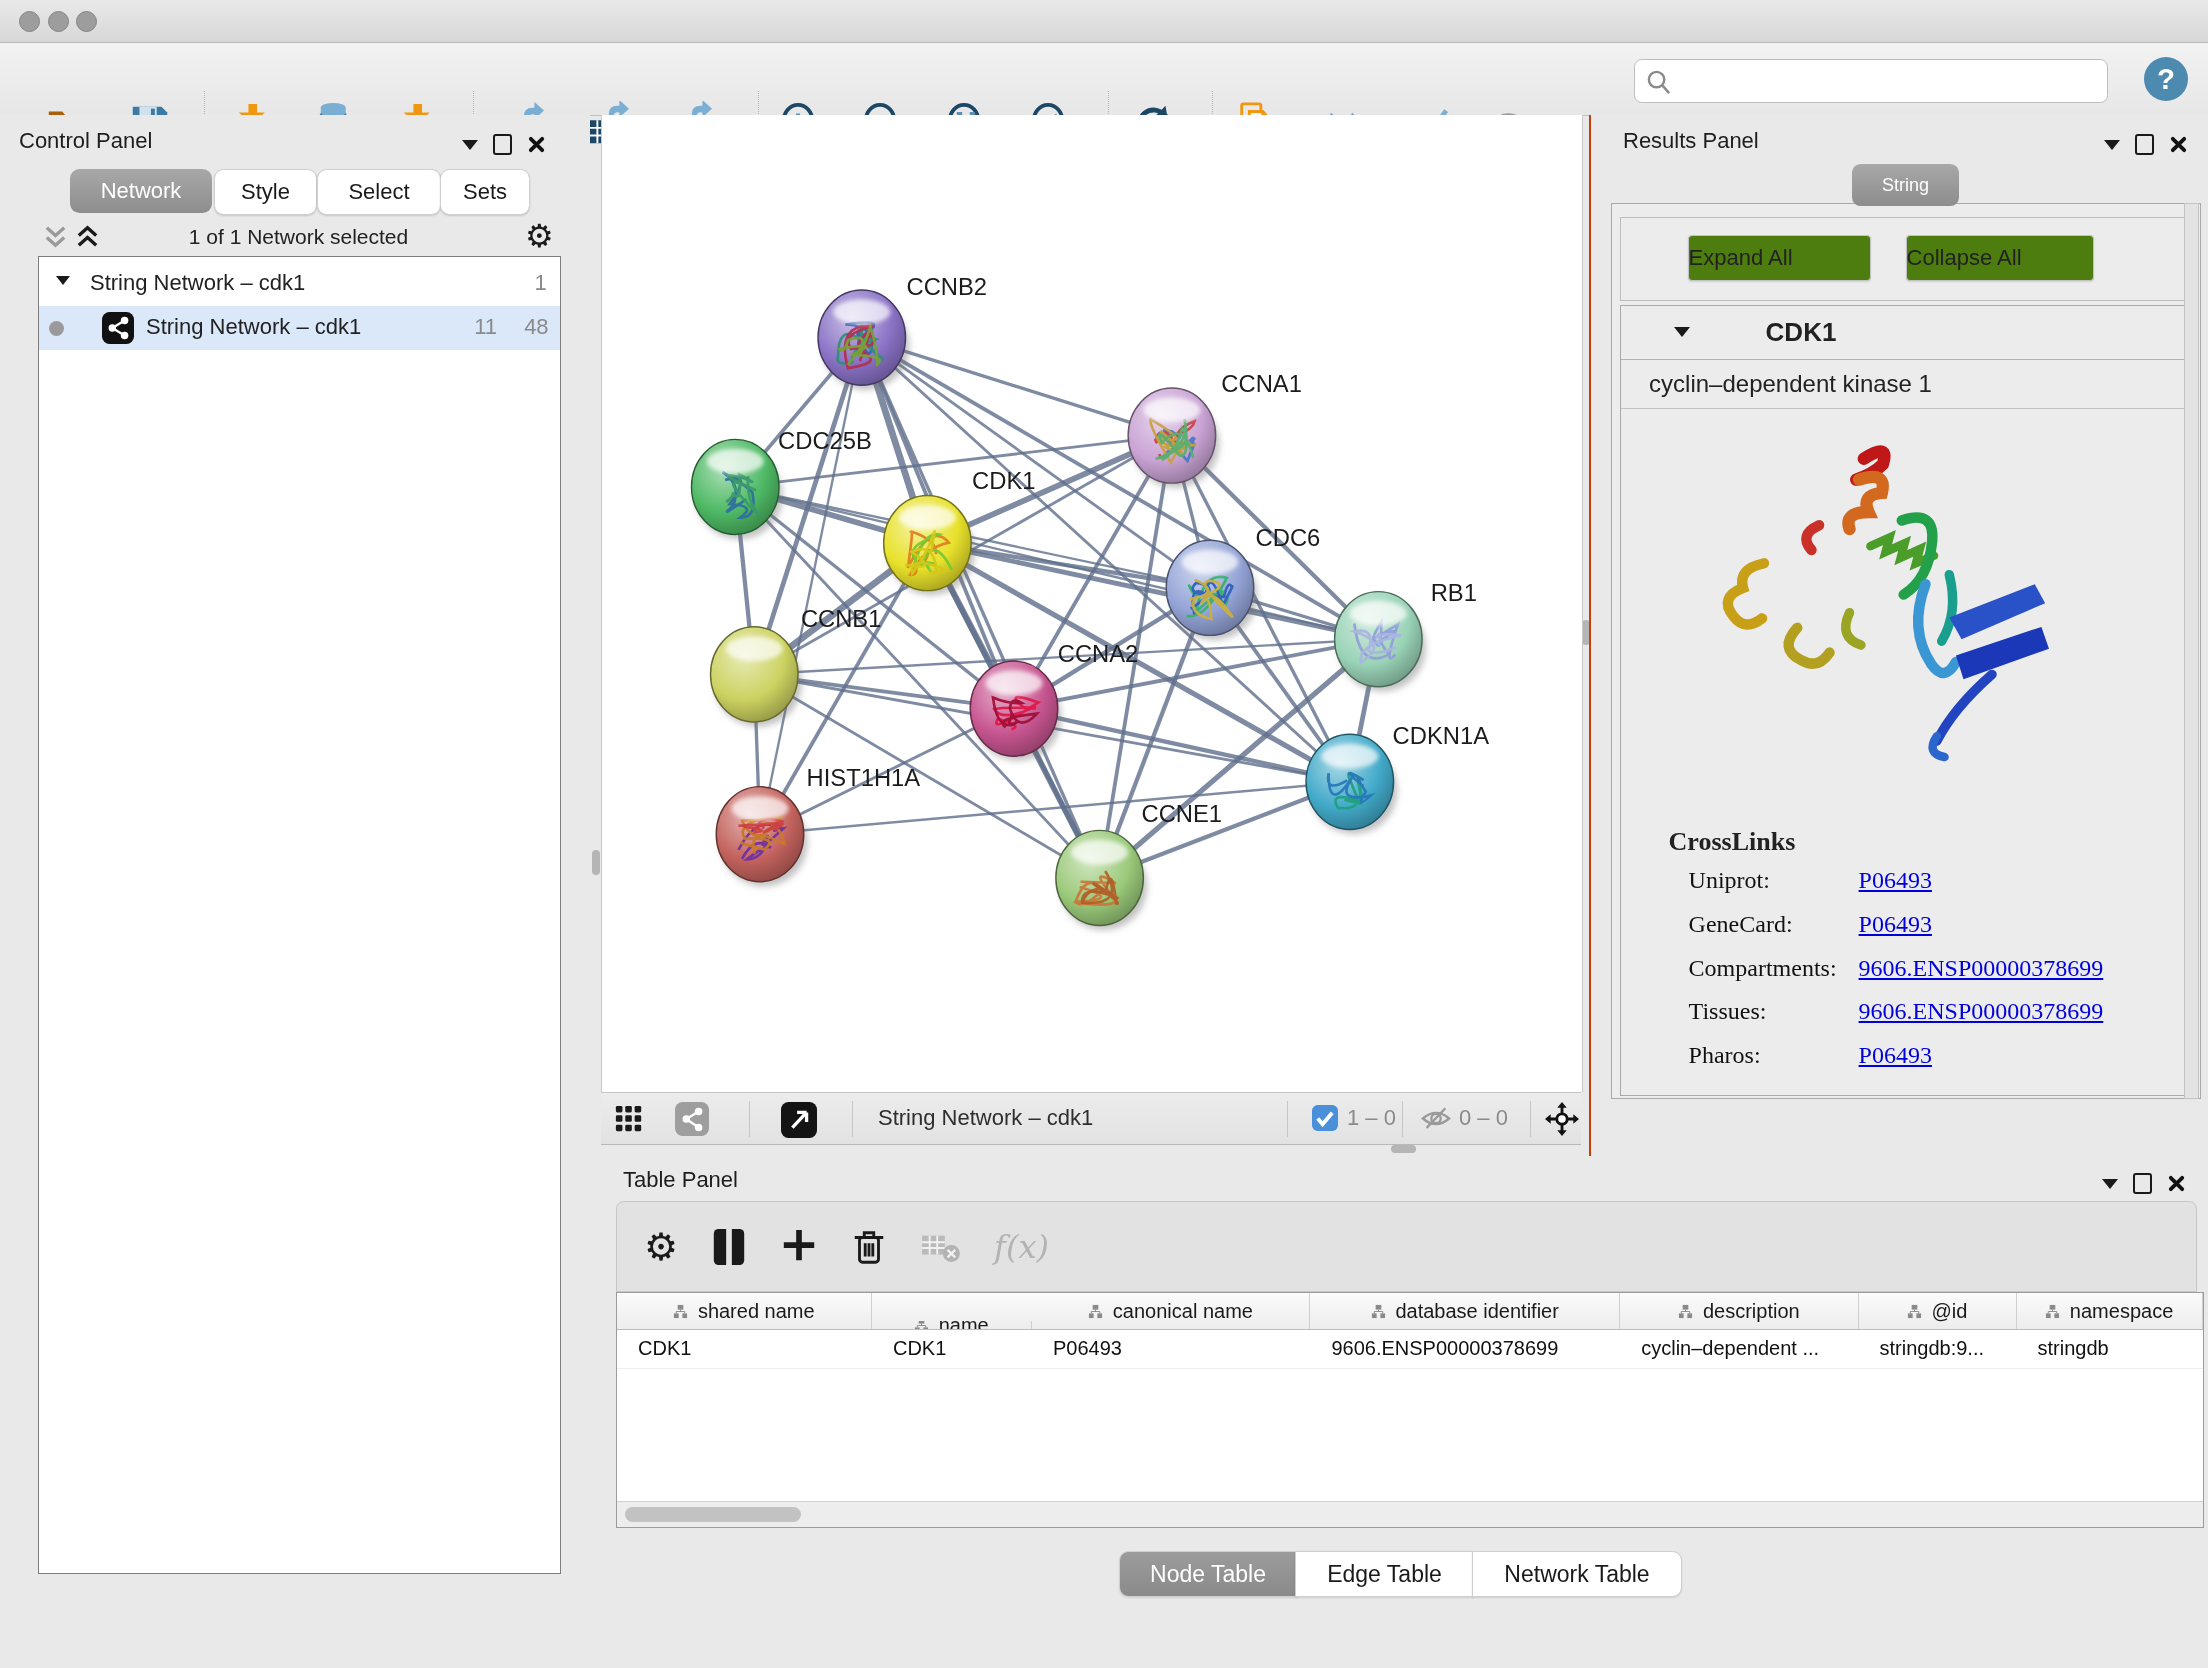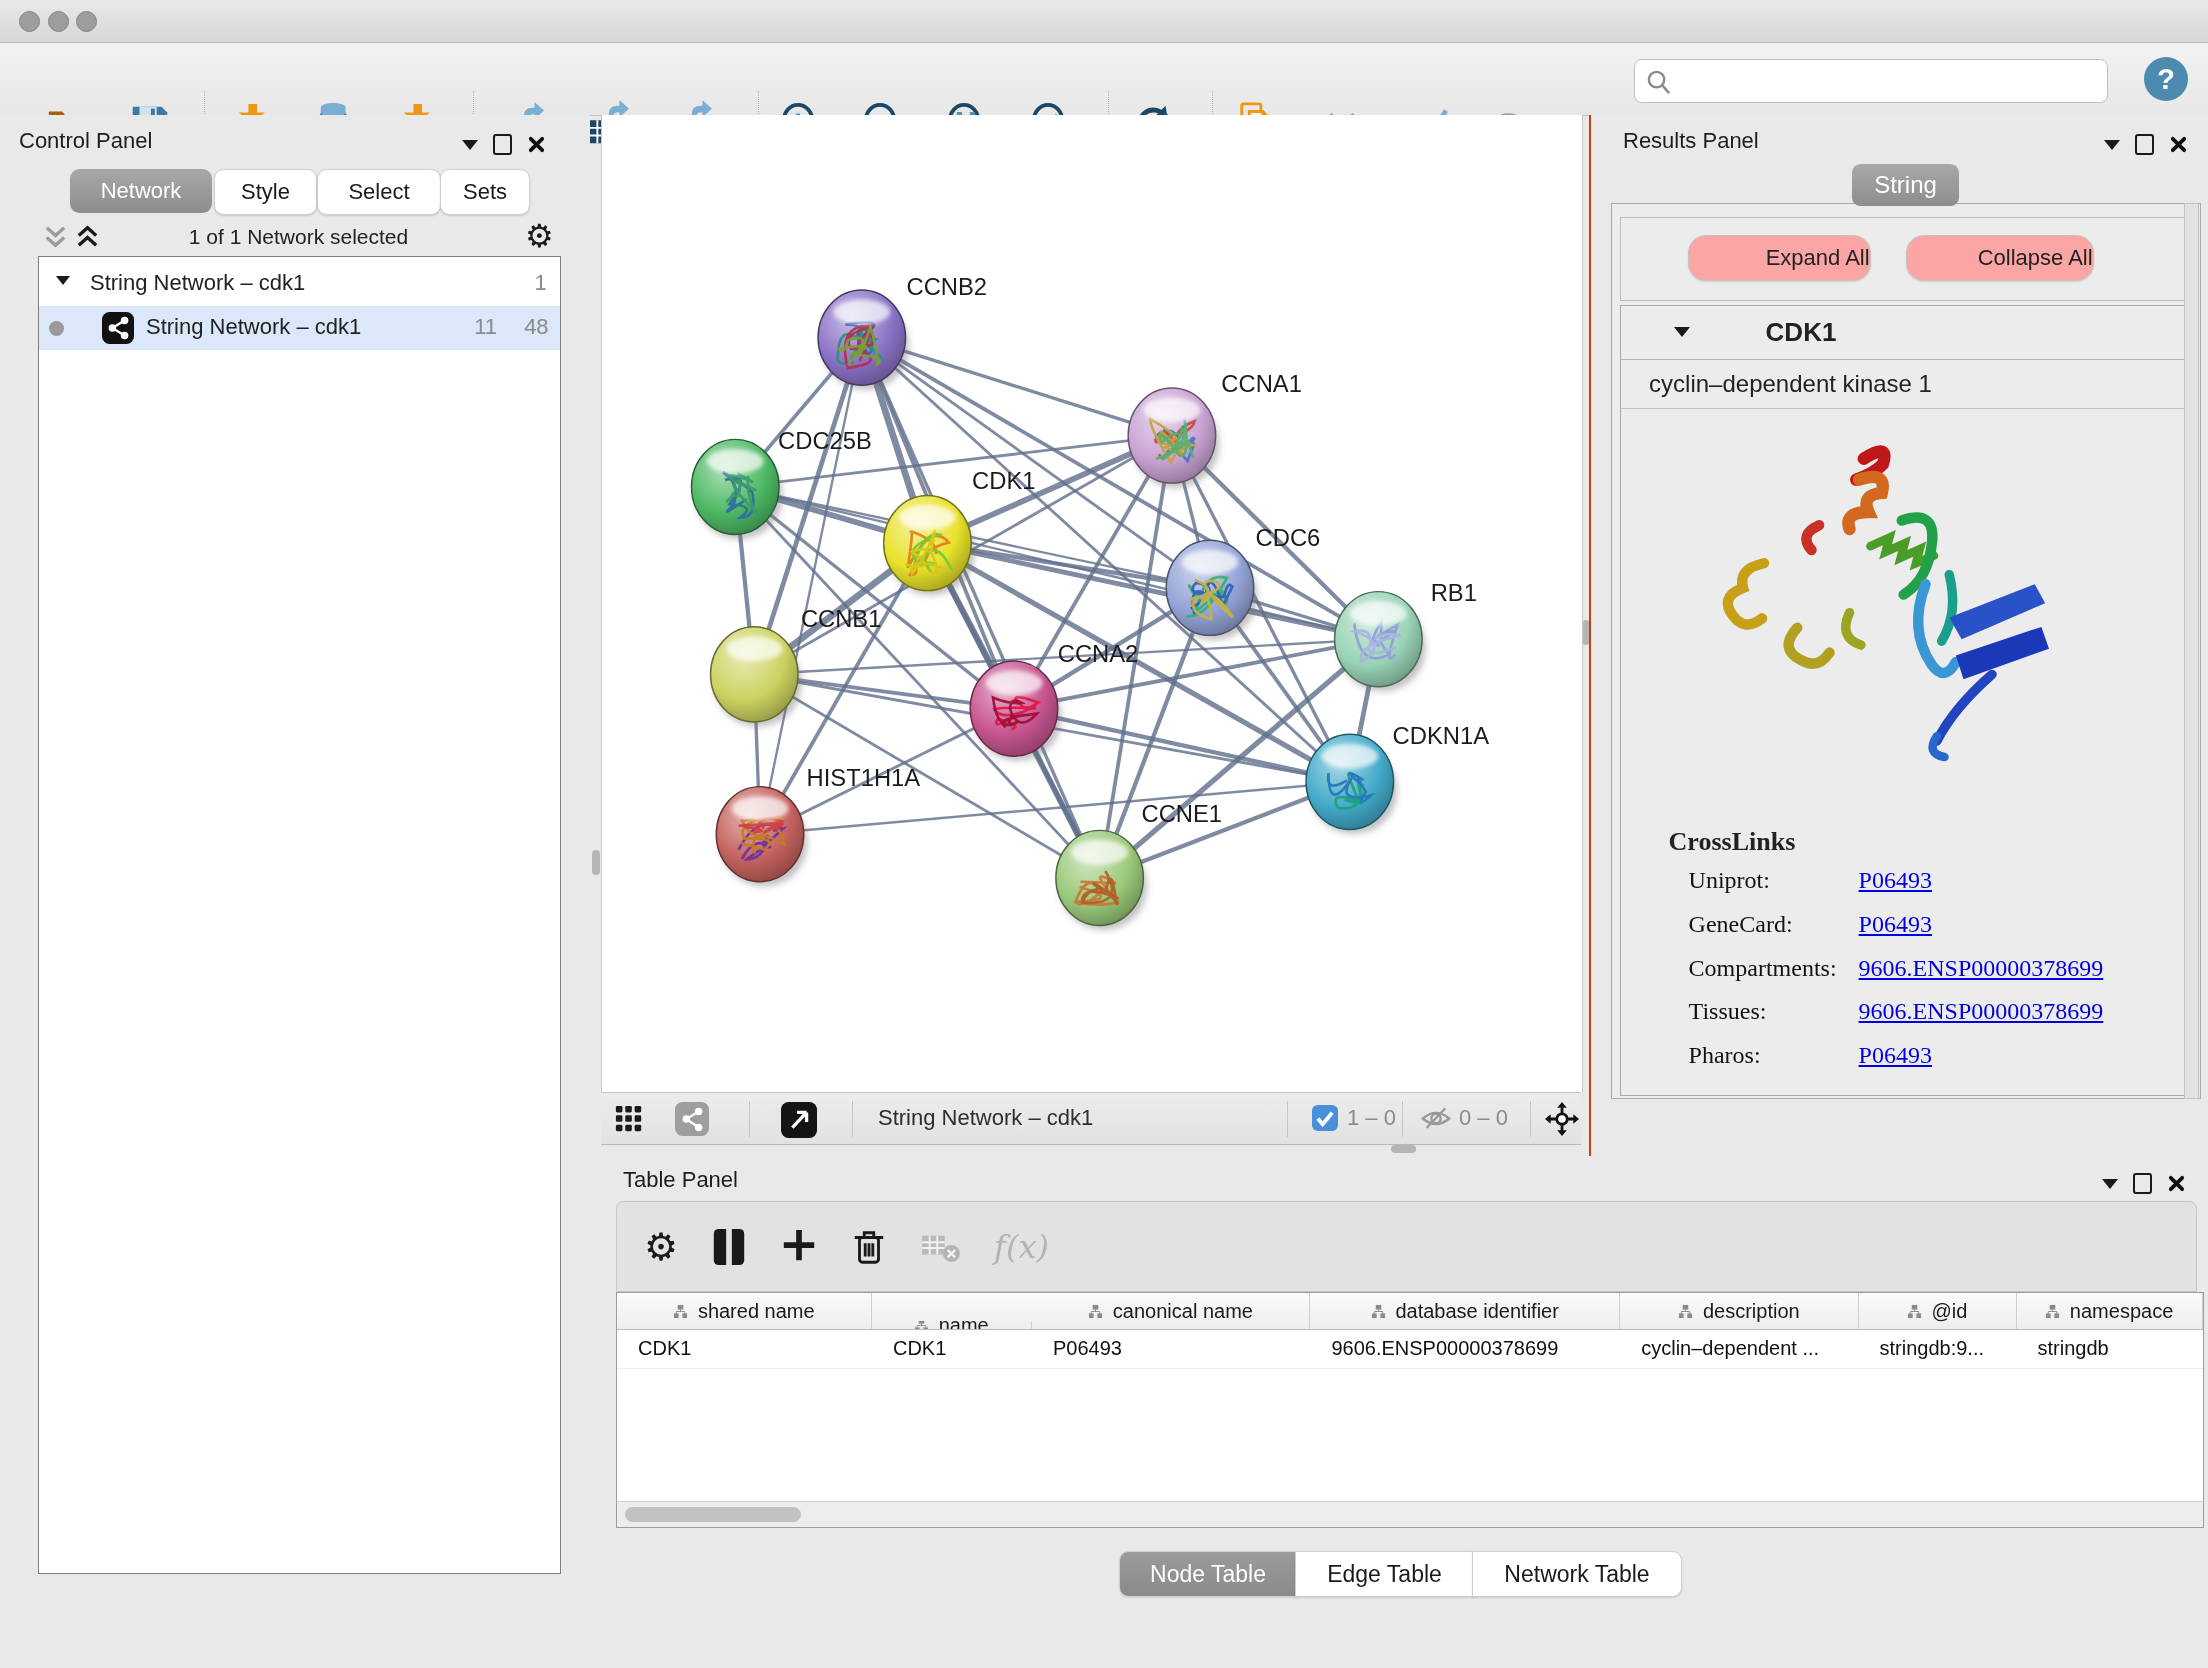--- a/index.html
+++ b/index.html
@@ -45,23 +45,23 @@
   #netview{left:601px;top:115px;width:980px;height:977px;background:#fff;border-left:1px solid #c9c9c9;border-right:1px solid #c9c9c9;}
   #netfooter{left:601px;top:1092px;width:980px;height:51px;background:linear-gradient(#ececec,#e2e2e2);
     border-top:1px solid #c4c4c4;border-bottom:1px solid #b9b9b9;}
   .fsep{position:absolute;top:7.6px;height:36px;border-left:1px solid #c6c6c6;}
   .ftxt{position:absolute;top:12.4px;font-size:22px;color:#2e2e2e;}
   .fgray{color:#8a8a8a;}
   
   #rpanel{left:1589px;top:115px;width:619px;height:1041px;background:#e9e9e9;border-left:2px solid #c2410c;}
   #rbox{position:absolute;left:20px;top:88px;width:588px;height:894px;background:#ececec;border:1px solid #a9a9a9;}
   #stringtab{position:absolute;left:261px;top:49px;width:107px;height:42px;border-radius:8.6px;
-    background:linear-gradient(#a8a8a8,#8d8d8d);color:#fff;font-size:24px;text-align:center;line-height:42px;z-index:3;}
-  .rbtn{position:absolute;height:44px;background:#fca5a5;border:1px solid #c4c4c4;border-radius:18px;
-    font-size:22px;text-align:right;box-shadow:0 1px 1.9px rgba(0,0,0,.12);}
+    background:linear-gradient(#a8a8a8,#8d8d8d);color:#fff;font-size:18px;text-align:center;line-height:42px;z-index:3;}
+  .rbtn{position:absolute;height:44px;background:#4d7c0f;border:1px solid #c4c4c4;border-radius:4px;
+    font-size:22px;text-align:left;box-shadow:0 1px 1.9px rgba(0,0,0,.12);}
   #cdk1box{position:absolute;left:7.6px;top:101px;width:571px;height:789px;border:1px solid #a9a9a9;background:#ececec;}
   #cdk1head{position:absolute;left:0;top:0;width:100%;height:53px;border-bottom:1px solid #b2b2b2;}
   .serif{font-family:"Liberation Serif",serif;}
   .xl-label{position:absolute;font-size:24px;color:#111;}
   .xl-link{position:absolute;font-size:24px;color:#0000dd;text-decoration:underline;}
   #rscroll{position:absolute;left:593px;top:88px;width:13.3px;height:894px;background:#e3e3e3;border:1px solid #c3c3c3;}
   
   #tpanel{left:601px;top:1156px;width:1607px;height:450px;background:#e9e9e9;}
   #ttoolbar{position:absolute;left:15px;top:45px;width:1581px;height:91px;background:#e2e2e2;
     border:1px solid #c6c6c6;border-radius:7.6px 7.6px 0 0;display:flex;align-items:center;gap:32px;padding-left:27px;box-sizing:border-box;}

